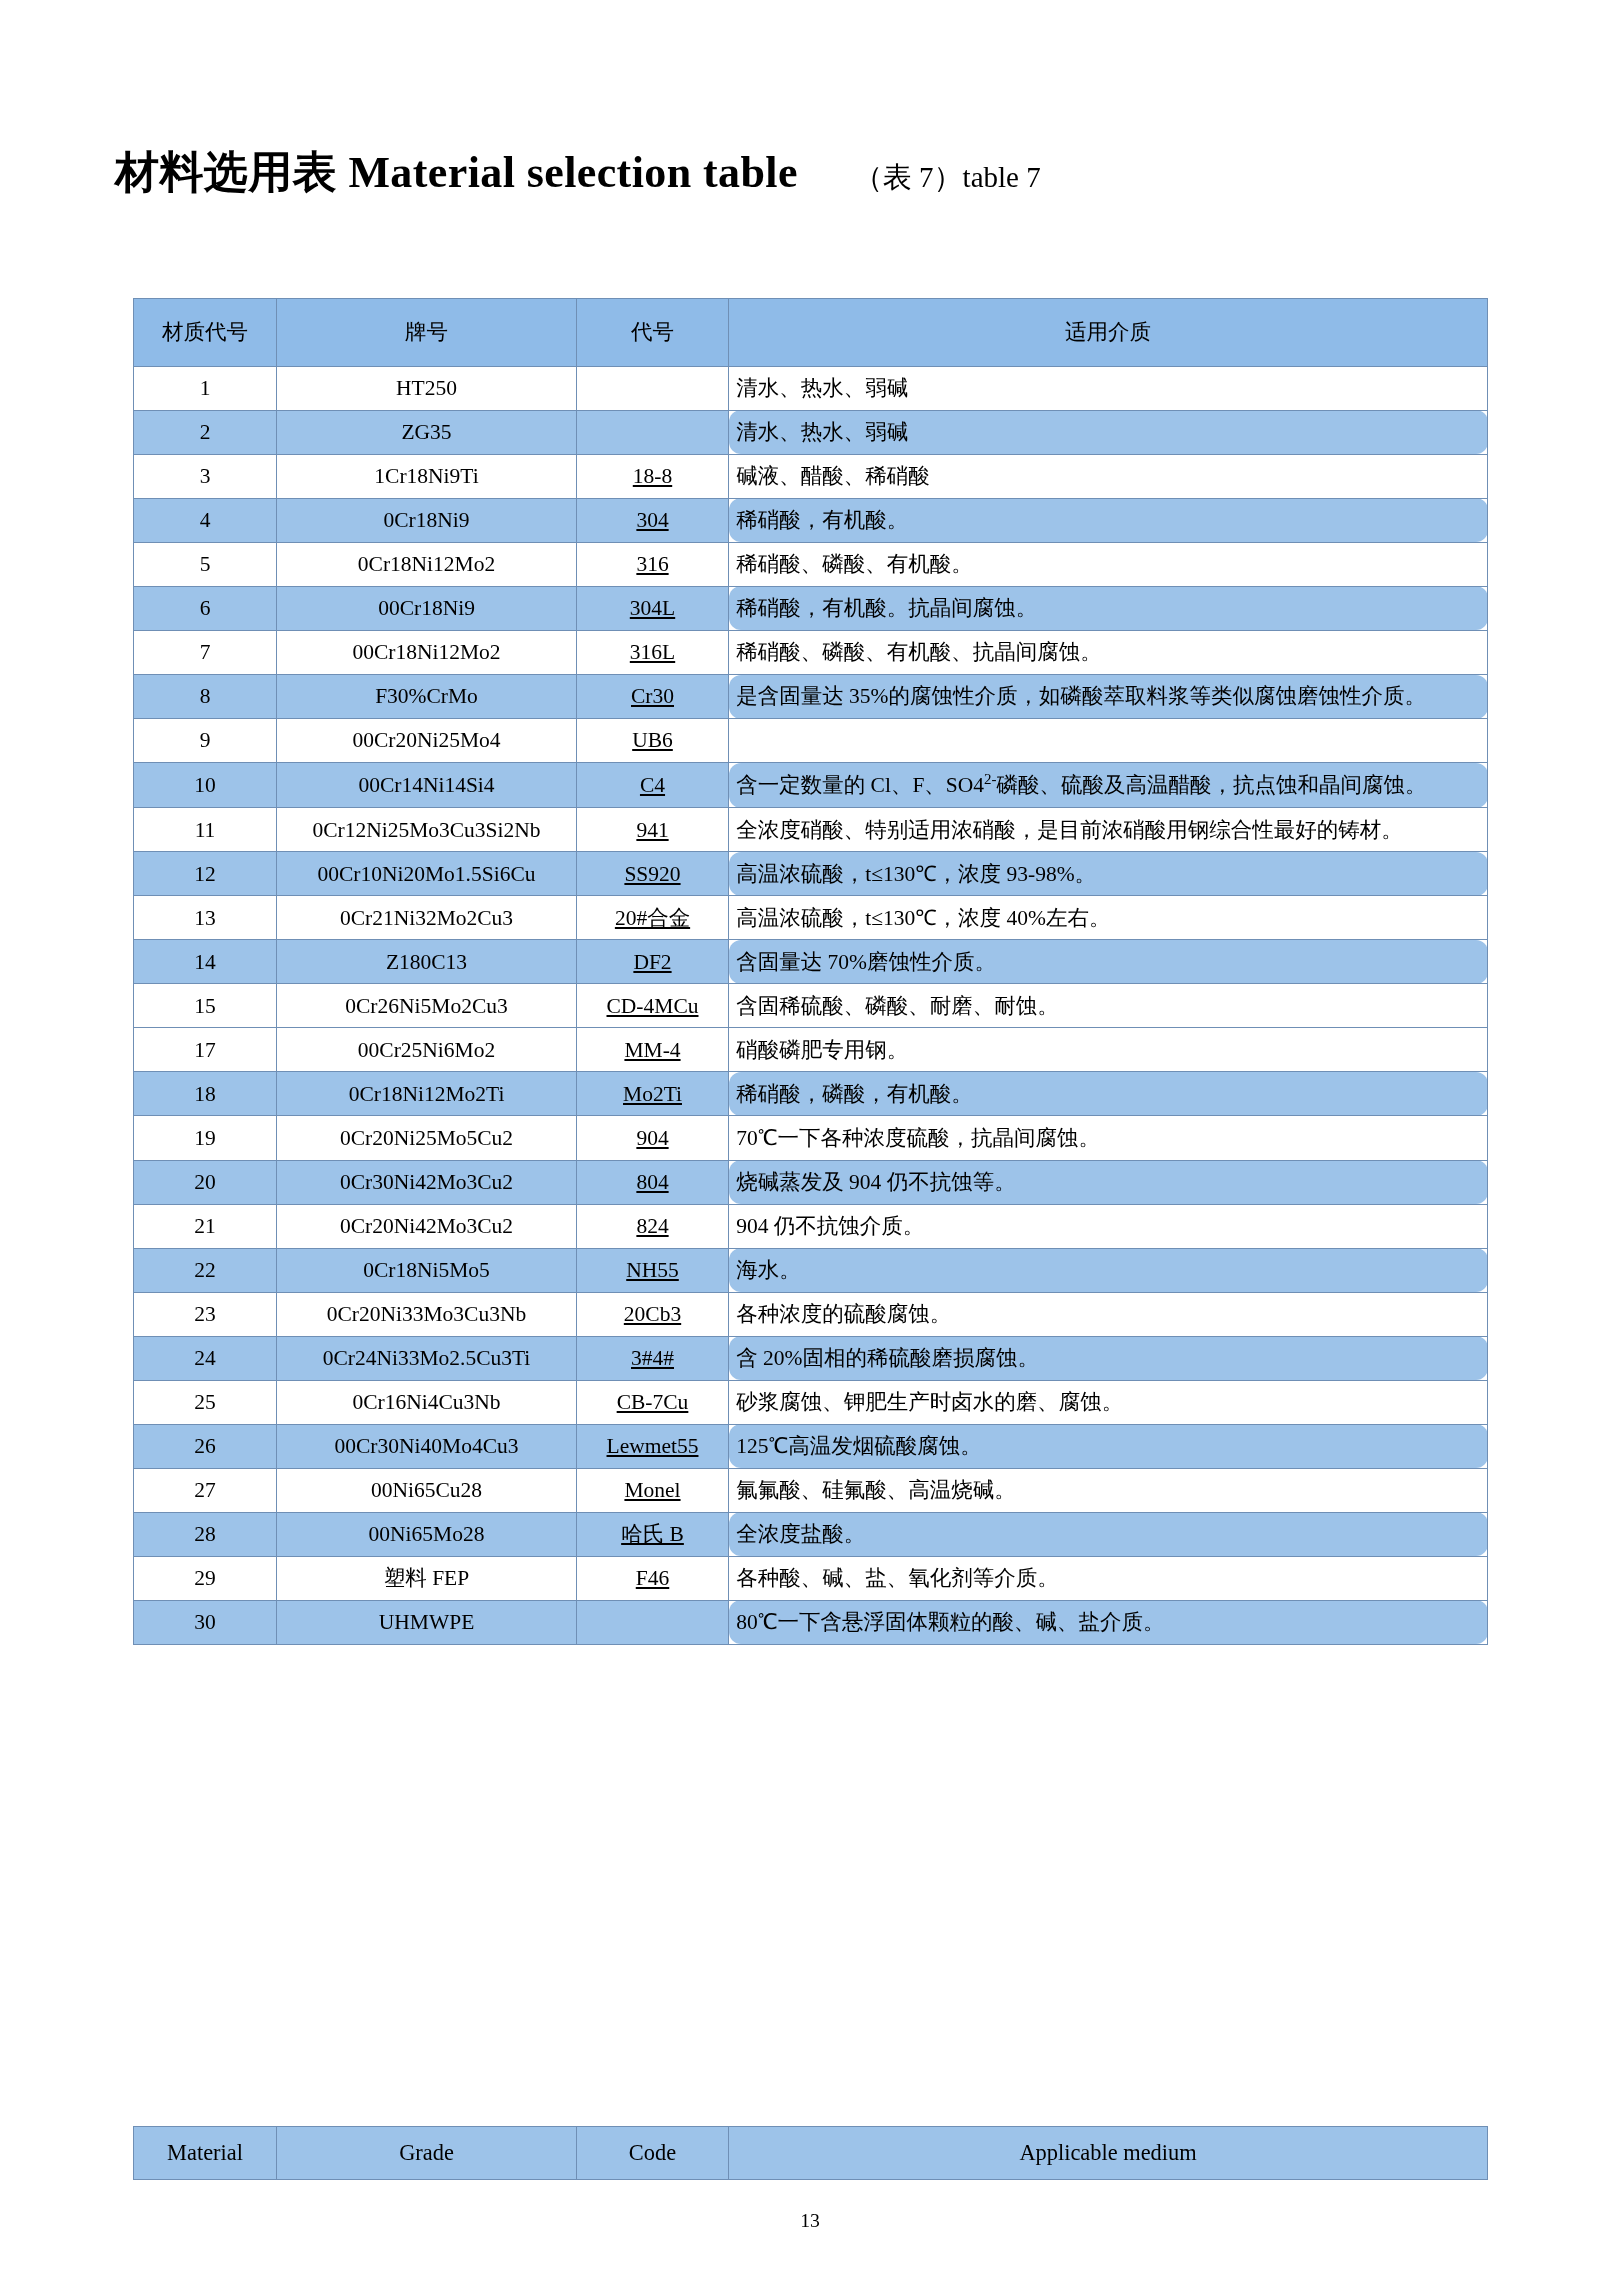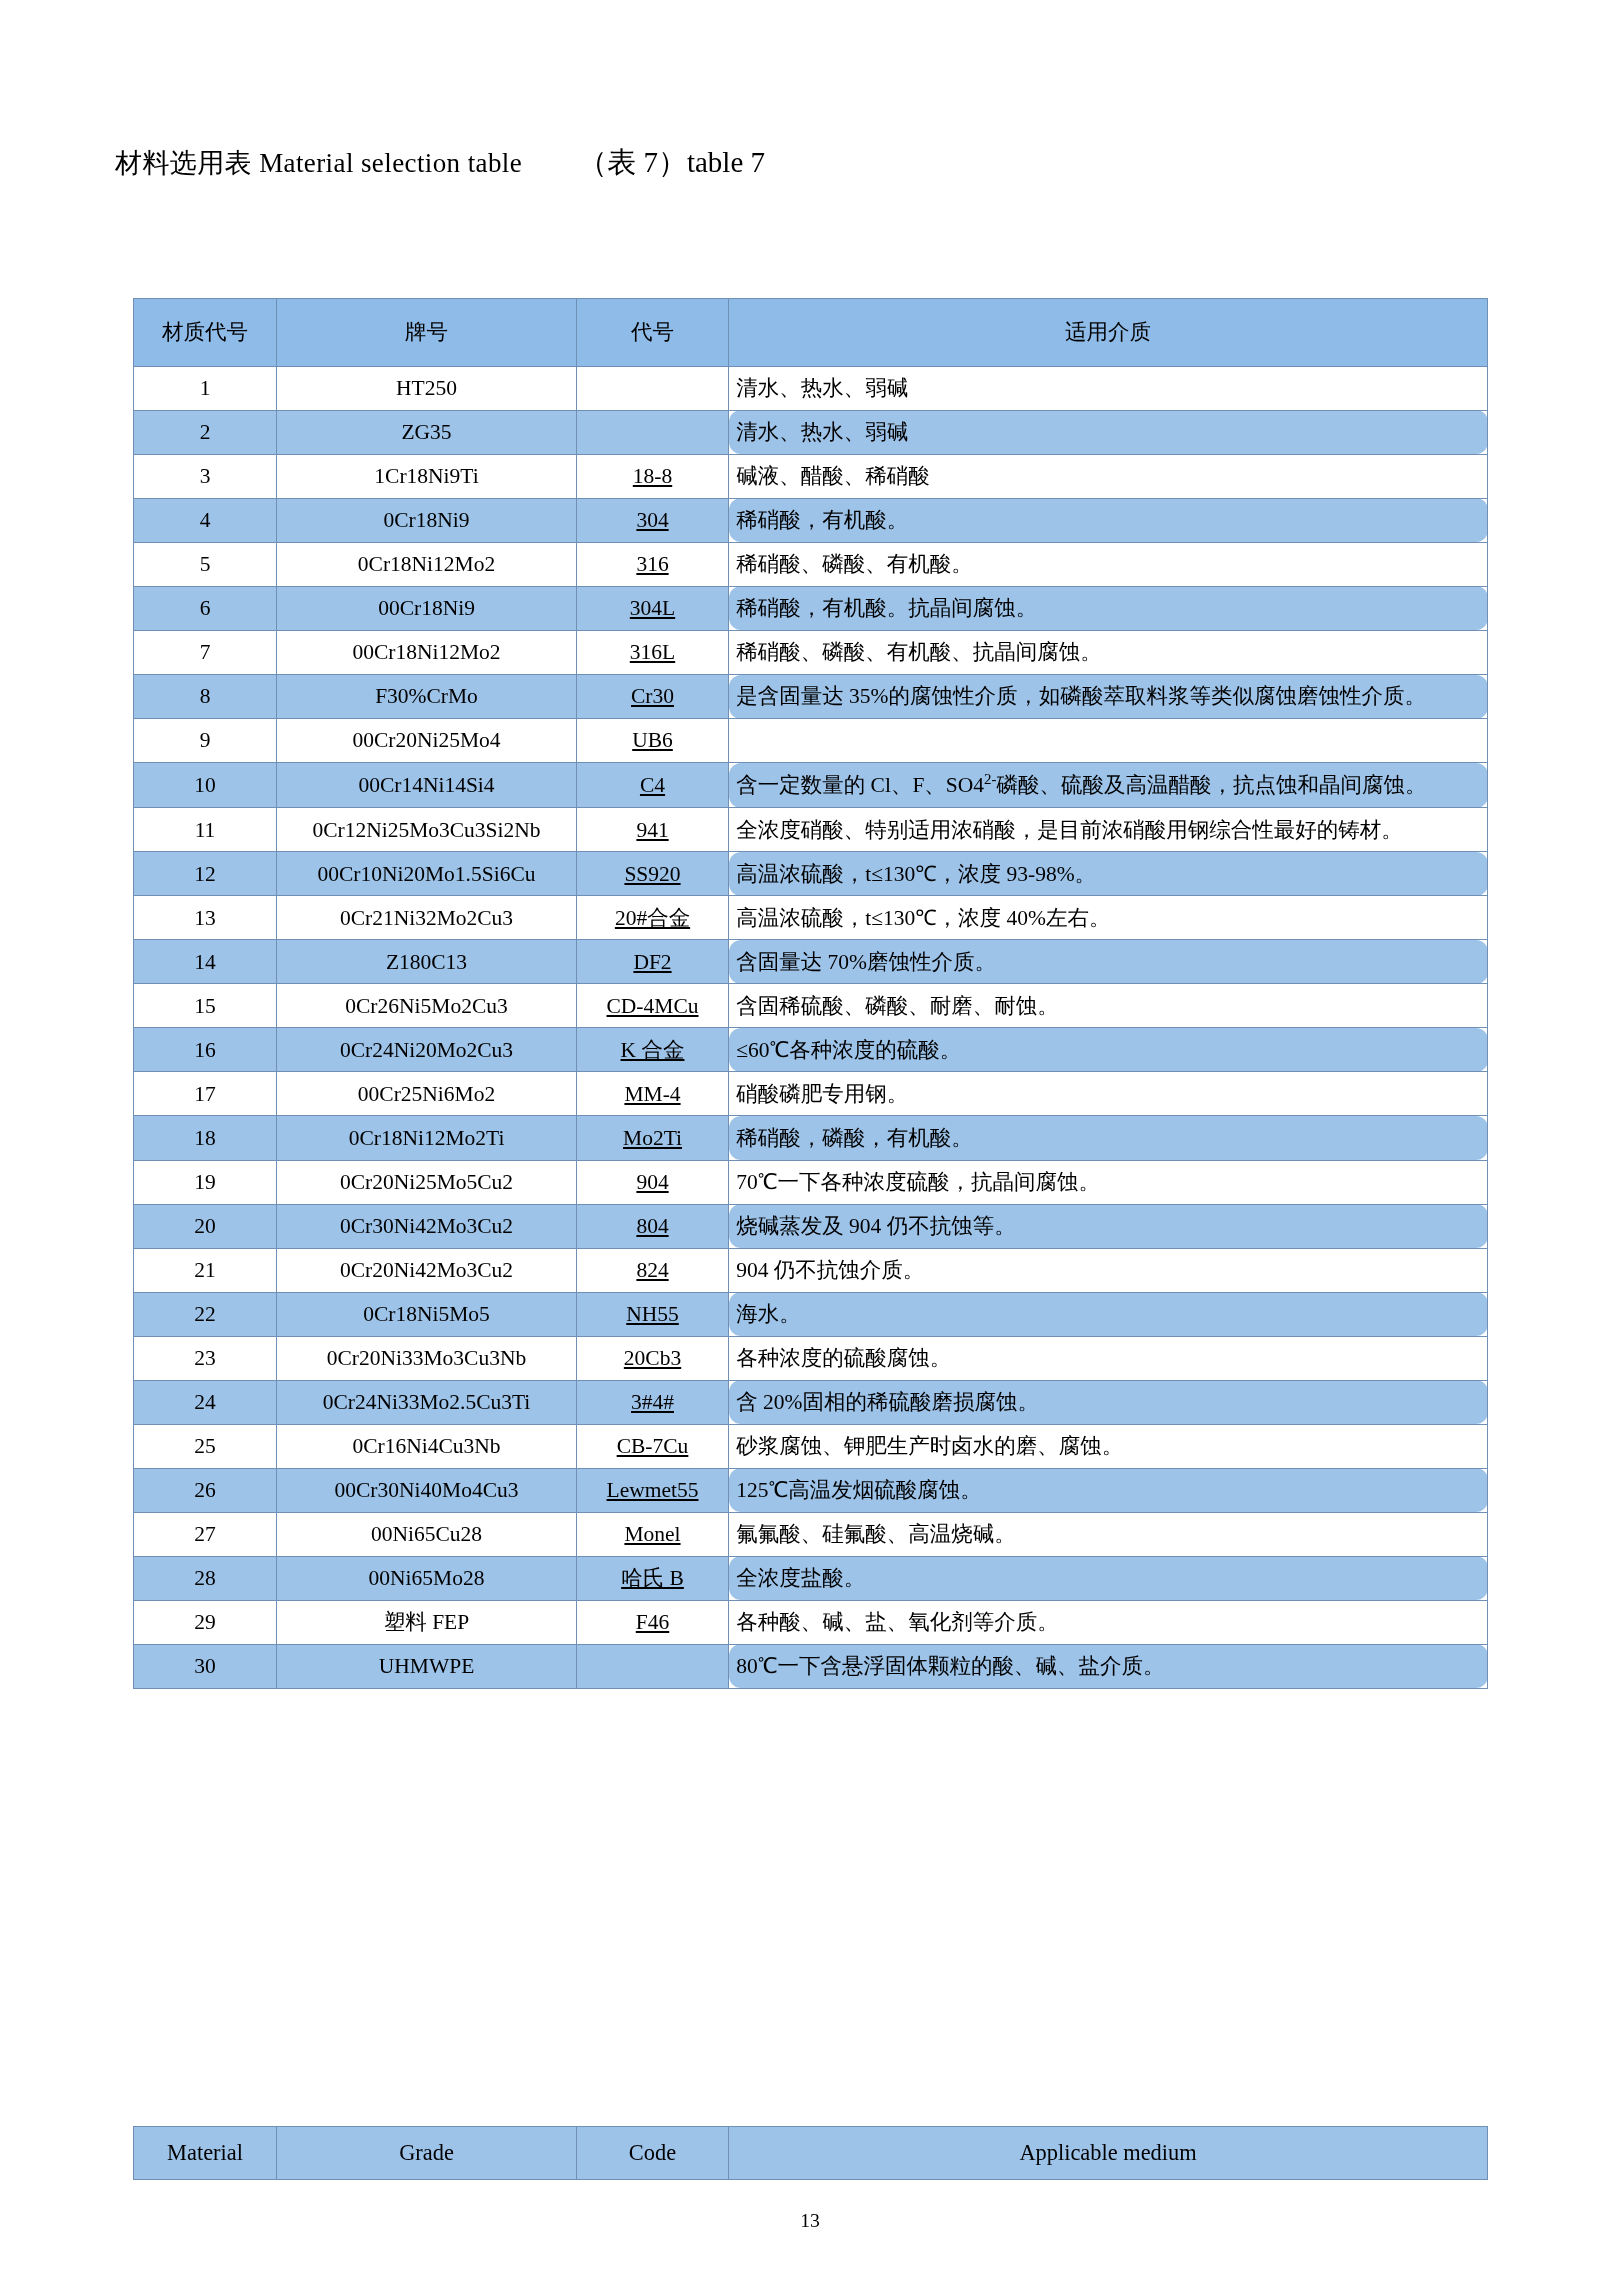--- a/index.html
+++ b/index.html
@@ -23,22 +23,22 @@
   }
   .title-row {
     position: absolute;
     left: 115px;
     top: 143px;
     display: flex;
     align-items: baseline;
     white-space: nowrap;
   }
   .title-main {
-    font-size: 27px;
-    font-weight: normal;
+    font-size: 44px;
+    font-weight: bold;
     letter-spacing: 0.4px;
   }
   .title-sub {
     font-size: 29px;
     margin-left: 56px;
     font-weight: normal;
   }
   table.matsel {
     position: absolute;
     left: 133px;
@@ -211,26 +211,20 @@
           <td class="grade">Z180C13</td>
           <td class="code">DF2</td>
           <td class="medium">含固量达 70%磨蚀性介质。</td>
         </tr>
         <tr class="odd">
           <td class="num">15</td>
           <td class="grade">0Cr26Ni5Mo2Cu3</td>
           <td class="code">CD-4MCu</td>
           <td class="medium">含固稀硫酸、磷酸、耐磨、耐蚀。</td>
         </tr>
-        <tr class="even">
-          <td class="num">16</td>
-          <td class="grade">0Cr24Ni20Mo2Cu3</td>
-          <td class="code">K 合金</td>
-          <td class="medium">≤60℃各种浓度的硫酸。</td>
-        </tr>
         <tr class="odd">
           <td class="num">17</td>
           <td class="grade">00Cr25Ni6Mo2</td>
           <td class="code">MM-4</td>
           <td class="medium">硝酸磷肥专用钢。</td>
         </tr>
         <tr class="even">
           <td class="num">18</td>
           <td class="grade">0Cr18Ni12Mo2Ti</td>
           <td class="code">Mo2Ti</td>

